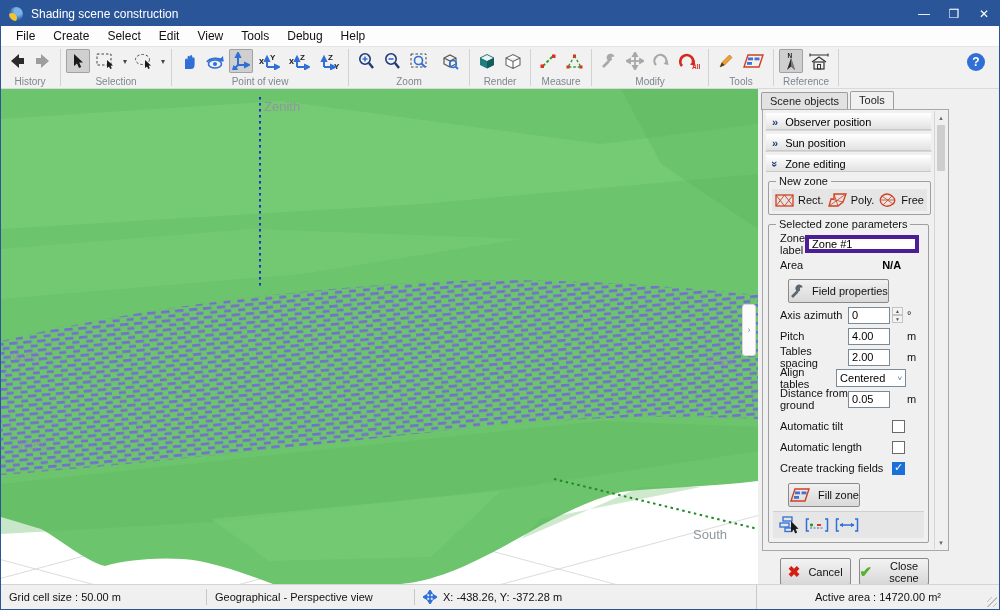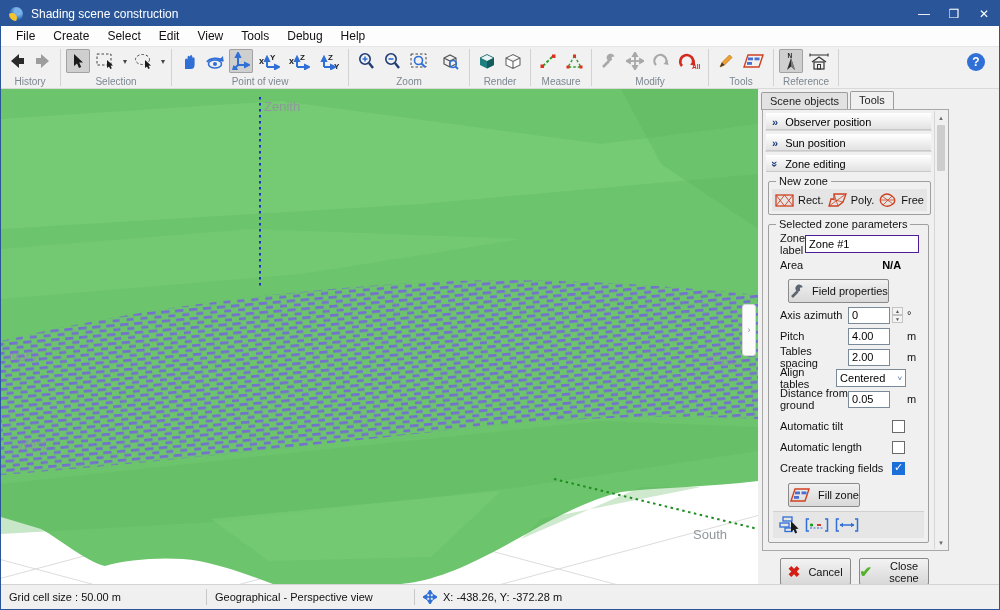--- a/index.html
+++ b/index.html
@@ -67,21 +67,21 @@
   .section-label { font-size:11px; color:#000; }
 
   fieldset { border:1px solid #9f9f9f; border-radius:2px; margin:3px 3px 0; padding:2px 3px 3px; }
   legend { font-size:11px; color:#111; padding:0 3px; margin-left:4px; }
   .zone-strip { background:#e5e5e5; display:flex; align-items:center; padding:4px 3px; gap:4px; }
   .zone-btn { flex:1; display:flex; align-items:center; gap:4px; font-size:11px; color:#111;
               background:transparent; border:none; }
 
   .row { display:flex; align-items:center; margin:3px 6px 0 8px; height:18px; }
   .row label, .row .lab { font-size:11px; color:#111; flex:1; }
-  .txtbox { width:114px; height:18px; border:1px solid #4c1d95; background:#fff; font-size:11px;
+  .txtbox { width:114px; height:18px; border:4px solid #4c1d95; background:#fff; font-size:11px;
             padding:1px 3px; font-family:"Liberation Sans",sans-serif; }
   .numbox { width:42px; height:17px; border:1px solid #7a8a99; background:#fff; font-size:11px;
             padding:1px 3px; font-family:"Liberation Sans",sans-serif; }
   .spinner { display:flex; flex-direction:column; margin-left:2px; }
   .spin-btn { width:11px; height:8px; font-size:5px; line-height:7px; text-align:center;
               color:#555; background:#f3f3f3; border:1px solid #c4c4c4; }
   .unit { width:12px; font-size:11px; color:#111; text-align:left; margin-left:4px; }
   .bold-val { font-size:11px; font-weight:bold; color:#000; margin-right:18px; }
   .dropdown { width:70px; height:18px; border:1px solid #7a8a99; background:#fff; font-size:11px;
               display:flex; align-items:center; padding-left:3px; position:relative; }
@@ -664,14 +664,18 @@
             <line x1="2.5" y1="7" x2="11.5" y2="7"></line>
           <path d="M7,0.5 L8.8,3.5 L5.2,3.5 Z"></path>
             <path d="M7,13.5 L8.8,10.5 L5.2,10.5 Z"></path>
           <path d="M0.5,7 L3.5,5.2 L3.5,8.8 Z"></path>
             <path d="M13.5,7 L10.5,5.2 L10.5,8.8 Z"></path>
         </g>
       </svg>
       <span>X: -438.26, Y: -372.28 m</span>
     </div>
     <div class="seg-spacer"></div>
+    <div class="sseg seg4">
+      <span>Active area : 14720.00 m²</span>
+      <div class="grip"></div>
+    </div>
   </div>
 </div>
 
 </body></html>

